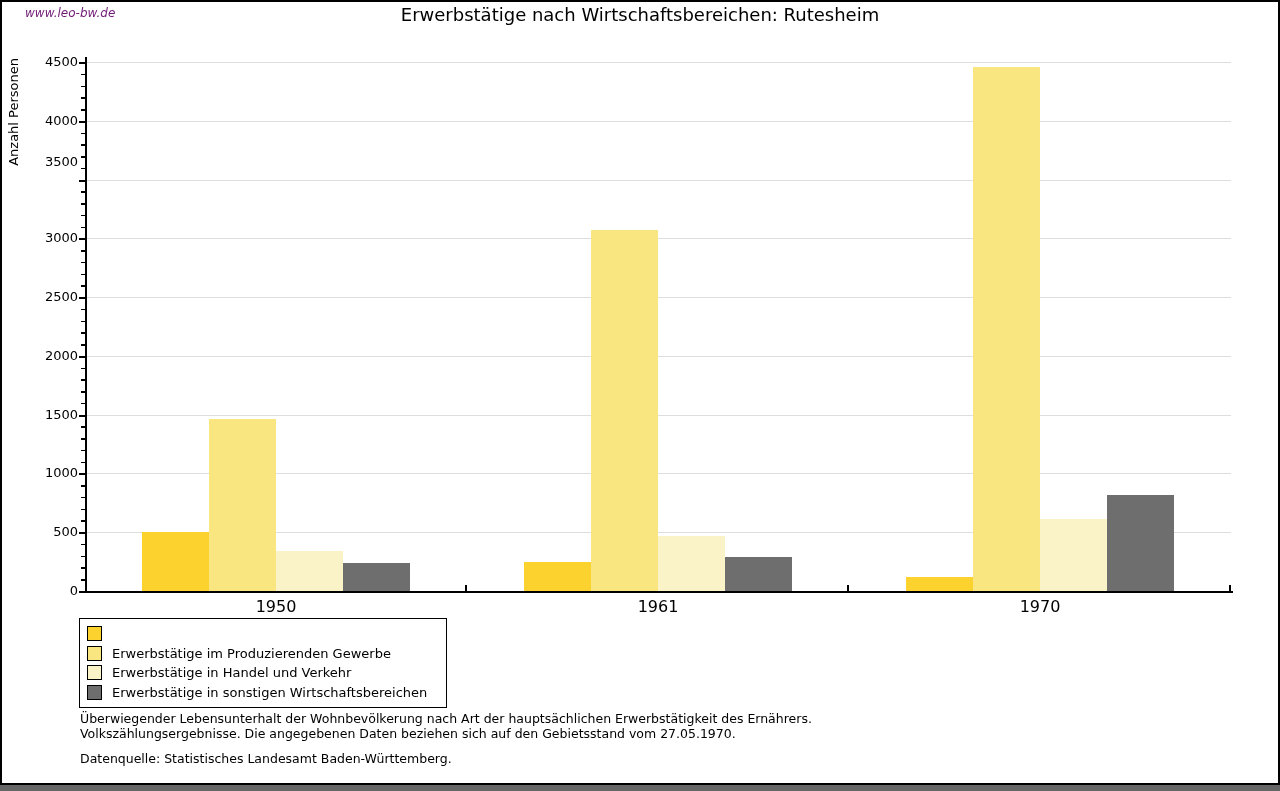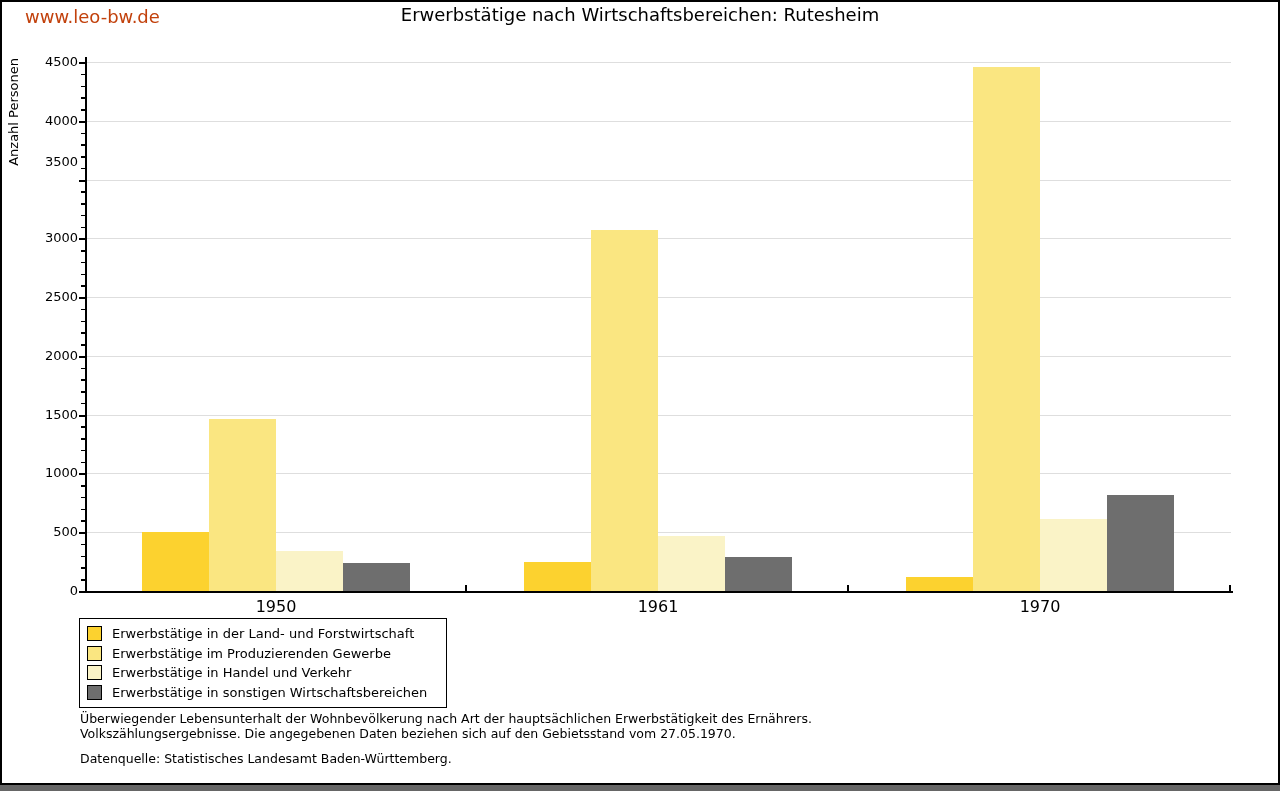--- a/index.html
+++ b/index.html
@@ -1,21 +1,21 @@
 <!DOCTYPE html>
 <html><head>
 <meta charset="utf-8">
 <style>
   html,body{margin:0;padding:0;background:#fff;}
   body{font-family:"DejaVu Sans",sans-serif;}
   .container{position:relative;width:1280px;height:791px;background:#fff;overflow:hidden;}
   .frame-border{position:absolute;left:0;top:0;width:1280px;height:785px;
     border:2px solid #000;box-sizing:border-box;z-index:20;pointer-events:none;}
   .bottom-strip{position:absolute;left:0;top:785px;width:1280px;height:6px;background:#666;}
-  .watermark{position:absolute;left:25px;top:6px;font-size:18px;color:#c2410c;}
+  .watermark{position:absolute;left:25px;top:6px;font-size:12px;color:#701a75;font-style:italic;}
   .chart-title{position:absolute;left:0;top:4px;width:1280px;text-align:center;
     font-size:18px;color:#000;}
   .y-axis-title{position:absolute;left:6px;top:58px;font-size:13px;color:#000;
     writing-mode:vertical-rl;transform:rotate(180deg);}
   .axis{position:absolute;background:#000;z-index:5;}
   .gridline{position:absolute;height:1px;background:#dedede;z-index:1;}
   .ytick{position:absolute;background:#000;z-index:5;}
   .ylabel{position:absolute;left:0;width:78px;text-align:right;font-size:13px;color:#000;}
   .bar{position:absolute;z-index:3;}
   .xtick{position:absolute;background:#000;z-index:5;}
@@ -120,21 +120,20 @@
       <div class="bar" style="left: 1107px; top: 495px; width: 67px; height: 96px; background: rgb(110, 110, 110);"></div>
       <div class="xlabel" style="left: 980px; top: 597px;">1970</div>
       <div class="xtick" style="left: 1229px; top: 585px; width: 2px; height: 6px;"></div>
       <div class="axis" style="left: 85px; top: 57px; width: 2px; height: 536px;"></div>
       <div class="axis" style="left: 85px; top: 591px; width: 1148px; height: 2px;"></div>
     </div>
 
   <div class="legend" id="legend">
       <div class="legend-item">
         <span class="legend-swatch" style="background: rgb(252, 210, 47);"></span>
-        <span class="legend-label">Erwerbstätige in der Land- und Forstwirtschaft</span>
       </div>
       <div class="legend-item">
         <span class="legend-swatch" style="background: rgb(250, 230, 129);"></span>
         <span class="legend-label">Erwerbstätige im Produzierenden Gewerbe</span>
       </div>
       <div class="legend-item">
         <span class="legend-swatch" style="background: rgb(250, 243, 199);"></span>
         <span class="legend-label">Erwerbstätige in Handel und Verkehr</span>
       </div>
       <div class="legend-item">

